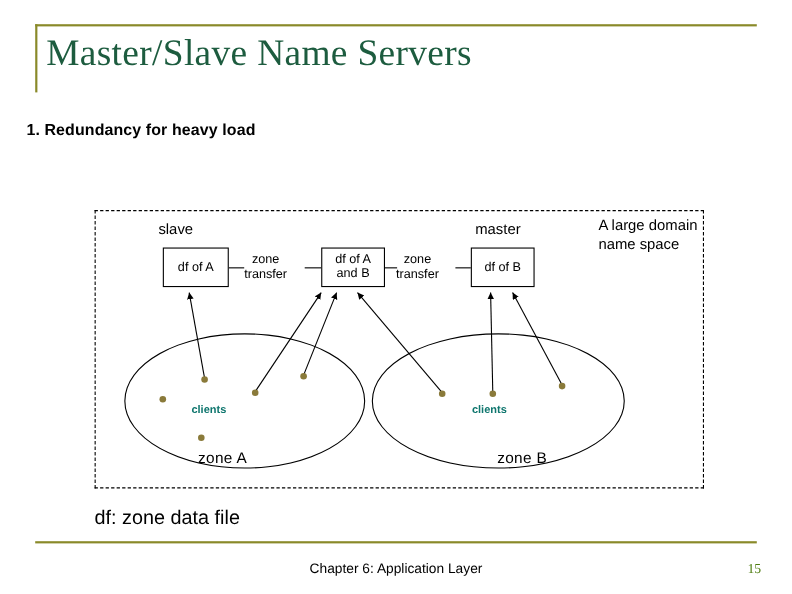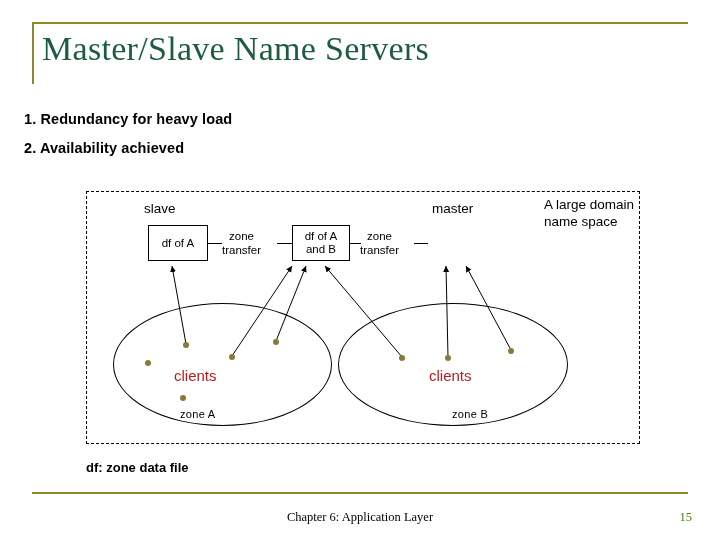--- a/index.html
+++ b/index.html
@@ -128,60 +128,60 @@
     position: absolute;
     border: 1px solid #000000;
     border-radius: 50%;
     box-sizing: border-box;
   }
   .ell-a { left: 113px; top: 303px; width: 219px; height: 123px; }
   .ell-b { left: 338px; top: 303px; width: 230px; height: 123px; }
 
   .zone-label {
     position: absolute;
-    font-size: 11px;
+    font-size: 14px;
     color: #000000;
     letter-spacing: 0.3px;
   }
   .zone-a-lbl { left: 180px; top: 408px; }
   .zone-b-lbl { left: 452px; top: 408px; }
 
   .clients-lbl {
     position: absolute;
-    font-size: 15px;
-    color: #b91c1c;
+    font-size: 10px;
+    color: #0f766e;
+    font-weight: bold;
   }
   .clients-a { left: 174px; top: 367px; }
   .clients-b { left: 429px; top: 367px; }
 
   .df-note {
     position: absolute;
     left: 86px;
     top: 460px;
-    font-size: 13px;
-    color: #000000;
-    font-weight: bold;
+    font-size: 18px;
+    color: #000000;
   }
 
   
   .footer-rule {
     position: absolute;
     left: 32px;
     top: 492px;
     width: 656px;
     height: 2px;
     background: #8a8a2a;
   }
   .footer-center {
     position: absolute;
     left: 0;
     top: 510px;
     width: 720px;
     text-align: center;
-    font-family: Liberation Serif, serif;
+    font-family: Liberation Sans, sans-serif;
     font-size: 12.5px;
     color: #000000;
   }
   .footer-page {
     position: absolute;
     right: 28px;
     top: 510px;
     font-family: "Liberation Serif", serif;
     font-size: 12.5px;
     color: #4d7c0f;
@@ -199,21 +199,20 @@
 <body>
 
 <div class="slide">
 
   <div class="top-rule"></div>
   <div class="left-rule"></div>
 
   <div class="slide-title">Master/Slave Name Servers</div>
 
   <div class="bullet bullet-1">1. Redundancy for heavy load</div>
-  <div class="bullet bullet-2">2. Availability achieved</div>
 
   <div class="dashed-box"></div>
 
   <div class="lbl lbl-slave">slave</div>
   <div class="lbl lbl-master">master</div>
   <div class="lbl lbl-space">
     <span>A large domain</span><br>
     <span>name space</span>
   </div>
 
@@ -221,20 +220,23 @@
     <span>df of A</span>
   </div>
 
   <div class="dfbox df-ab">
     <span>
       <span>df of A</span><br>
       <span>and B</span>
     </span>
   </div>
 
+  <div class="dfbox df-b">
+    <span>df of B</span>
+  </div>
 
   <div class="zt zt-1">
     <span>zone</span><br>
     <span>transfer</span>
   </div>
   <div class="zt-line ztl-1a"></div>
   <div class="zt-line ztl-1b"></div>
 
   <div class="zt zt-2">
     <span>zone</span><br>

